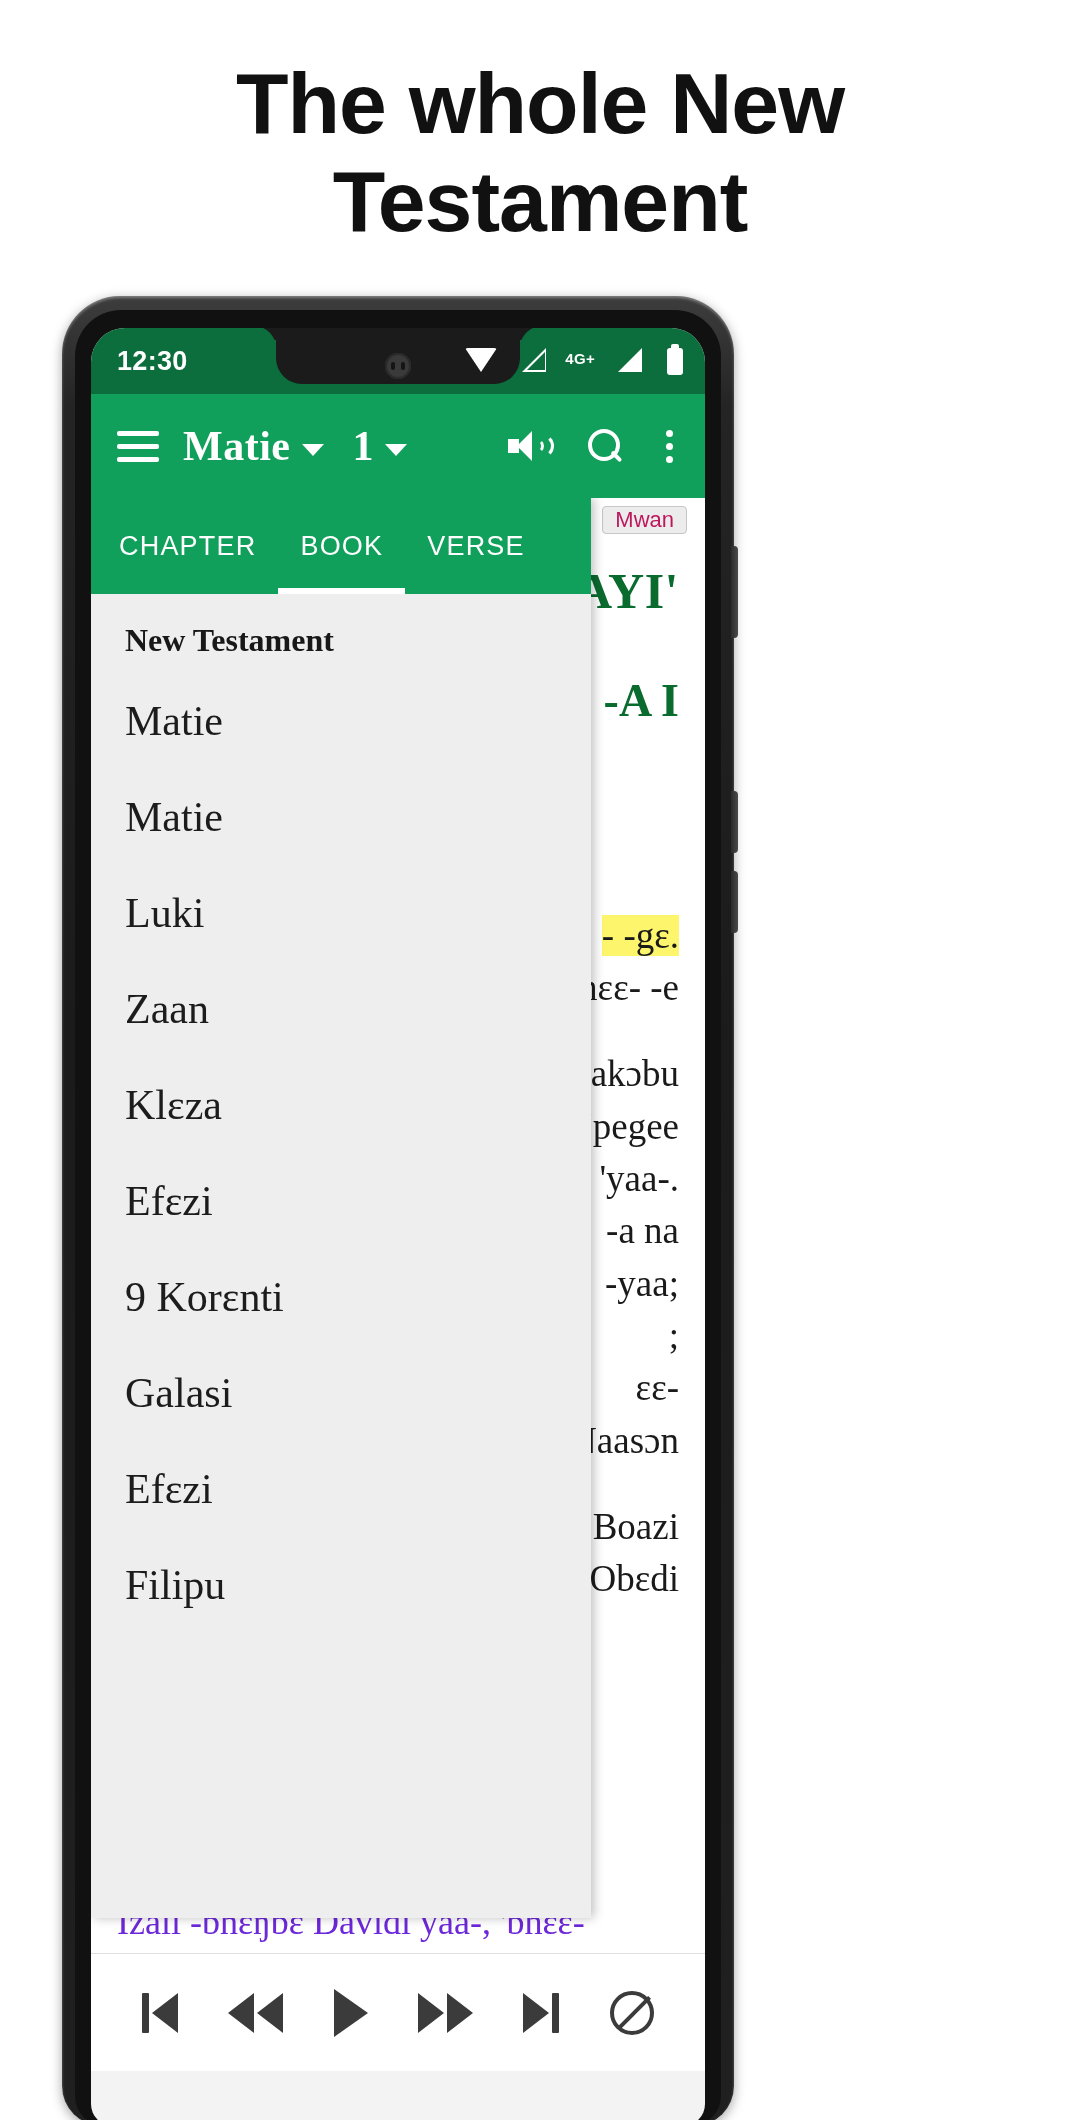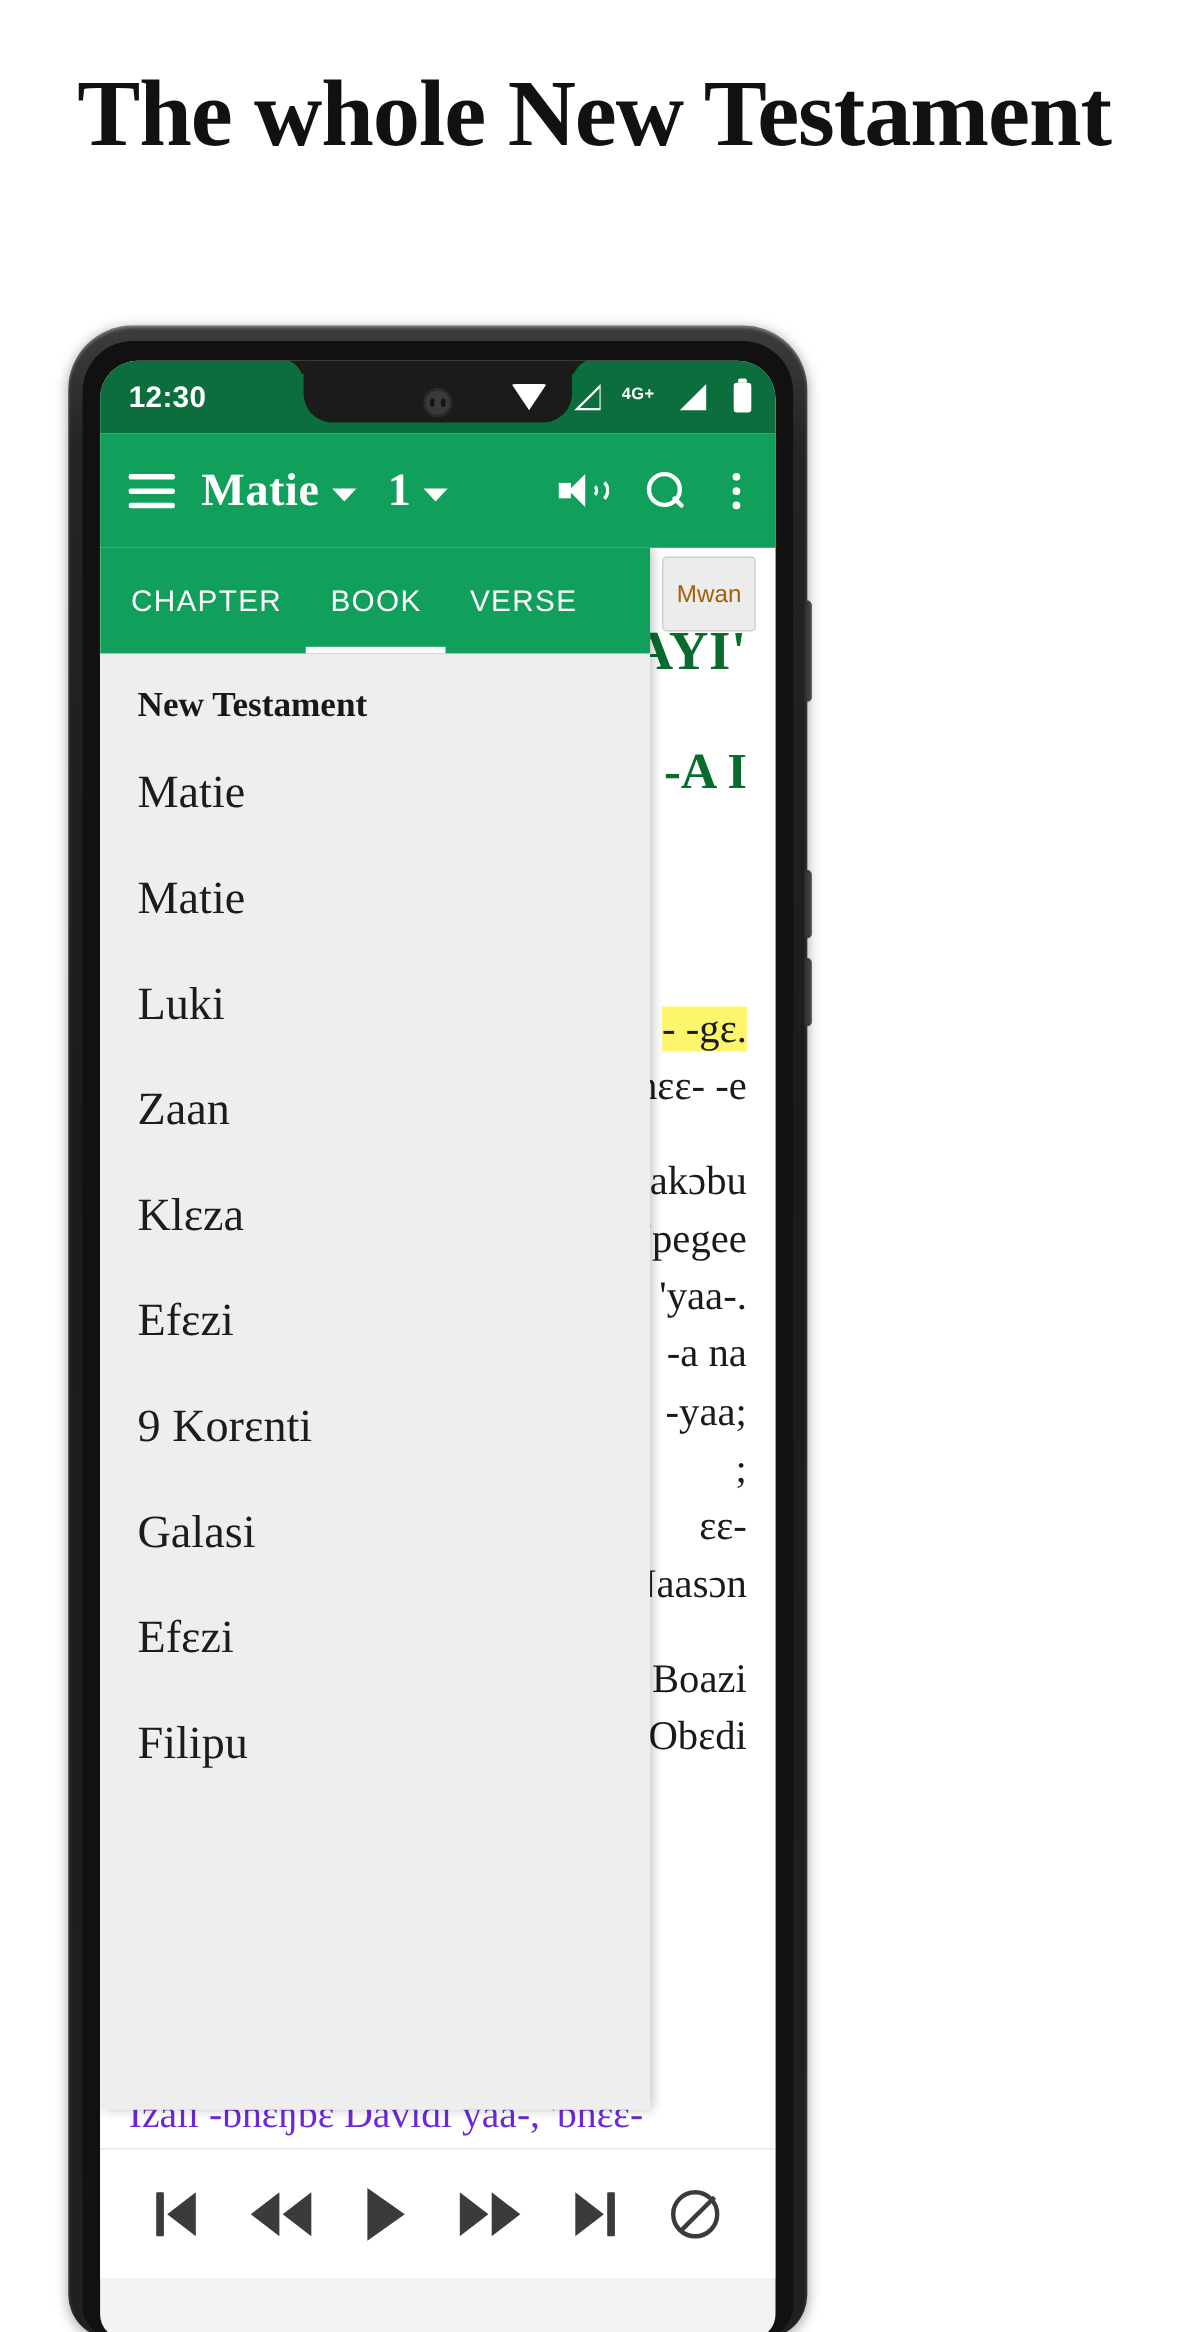--- a/index.html
+++ b/index.html
@@ -8,21 +8,21 @@
     background: #ffffff;
     font-family: "Liberation Sans", sans-serif;
     overflow: hidden;
   }
 
   
   .promo-headline {
     width: 100%;
     padding: 54px 60px 0 60px;
     text-align: center;
-    font-family: Liberation Serif, serif;
+    font-family: Liberation Sans, sans-serif;
     font-weight: bold;
     font-size: 86px;
     line-height: 1.14;
     letter-spacing: -1px;
     color: #111111;
   }
 
   
   .phone-wrap {
     position: absolute;
@@ -115,21 +115,21 @@
   .camera::before, .camera::after {
     content:""; position:absolute; top:9px; width:4px; height:8px;
     background:#151515; border-radius:2px;
   }
   .camera::before { left: 6px; }
   .camera::after  { right: 6px; }
 
   .status-left { z-index: 5; position: relative; }
   .status-right {
     z-index: 5; position: relative;
-    display: flex; align-items: center; gap: 25px;
+    display: flex; gap: 25px;
   }
   .ic-wifi {
     width: 0; height: 0;
     border-left: 16px solid transparent;
     border-right: 16px solid transparent;
     border-top: 24px solid #ffffff;
     border-radius: 3px;
   }
   .ic-sig-hollow {
     width: 0; height: 0;
@@ -248,22 +248,22 @@
     font-family: "Liberation Serif", serif;
     color: #1a1a1a;
   }
   .mwan-badge {
     position:absolute; right: 18px; top: 8px;
     background: #ececec;
     border: 1px solid #c6c6c6;
     border-radius: 4px;
     font-family: "Liberation Sans", sans-serif;
     font-size: 22px;
-    color: #a16207;
-    padding: 20px 12px;
+    color: #be185d;
+    padding: 0 12px;
   }
   .heading1 {
     margin-top: 36px;
     text-align: right;
     color: #0a6b2e;
     font-weight: bold;
     font-size: 50px;
     line-height: 1.26;
     letter-spacing: .5px;
   }

